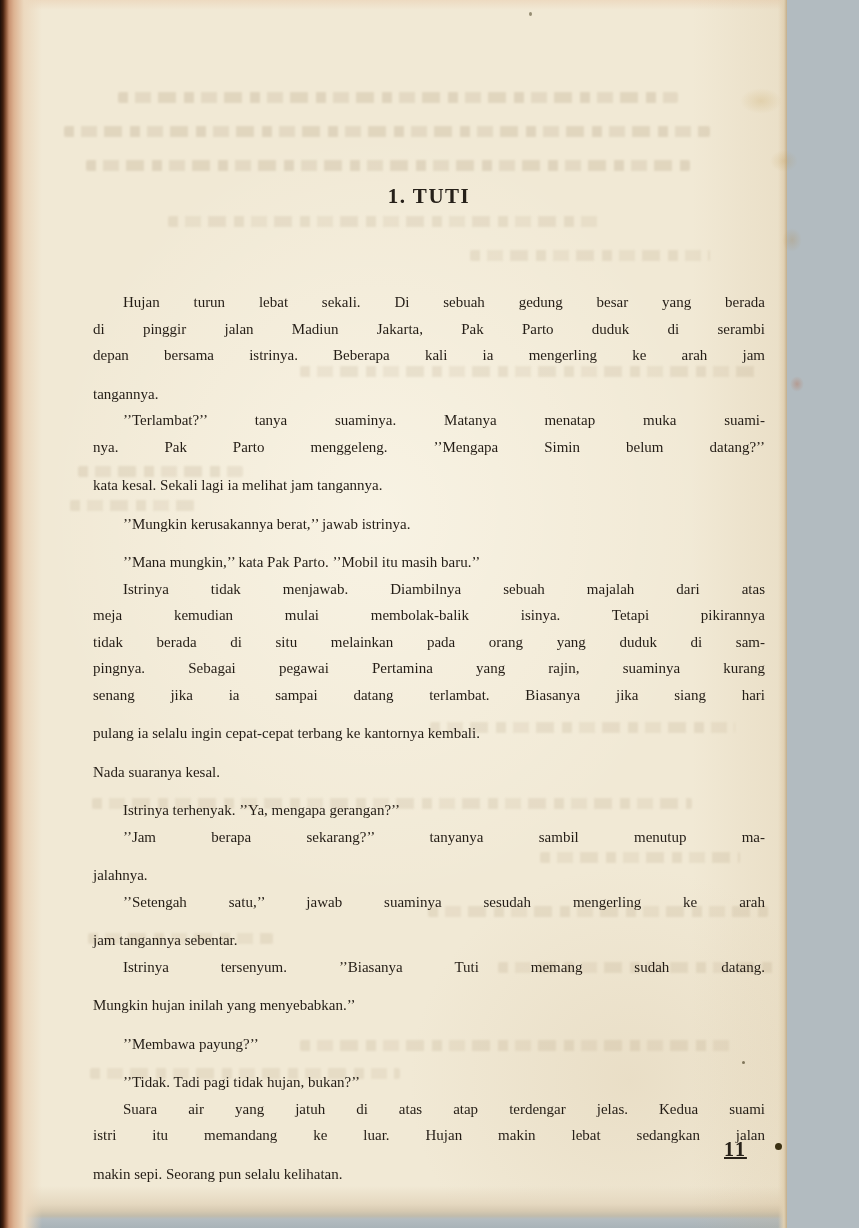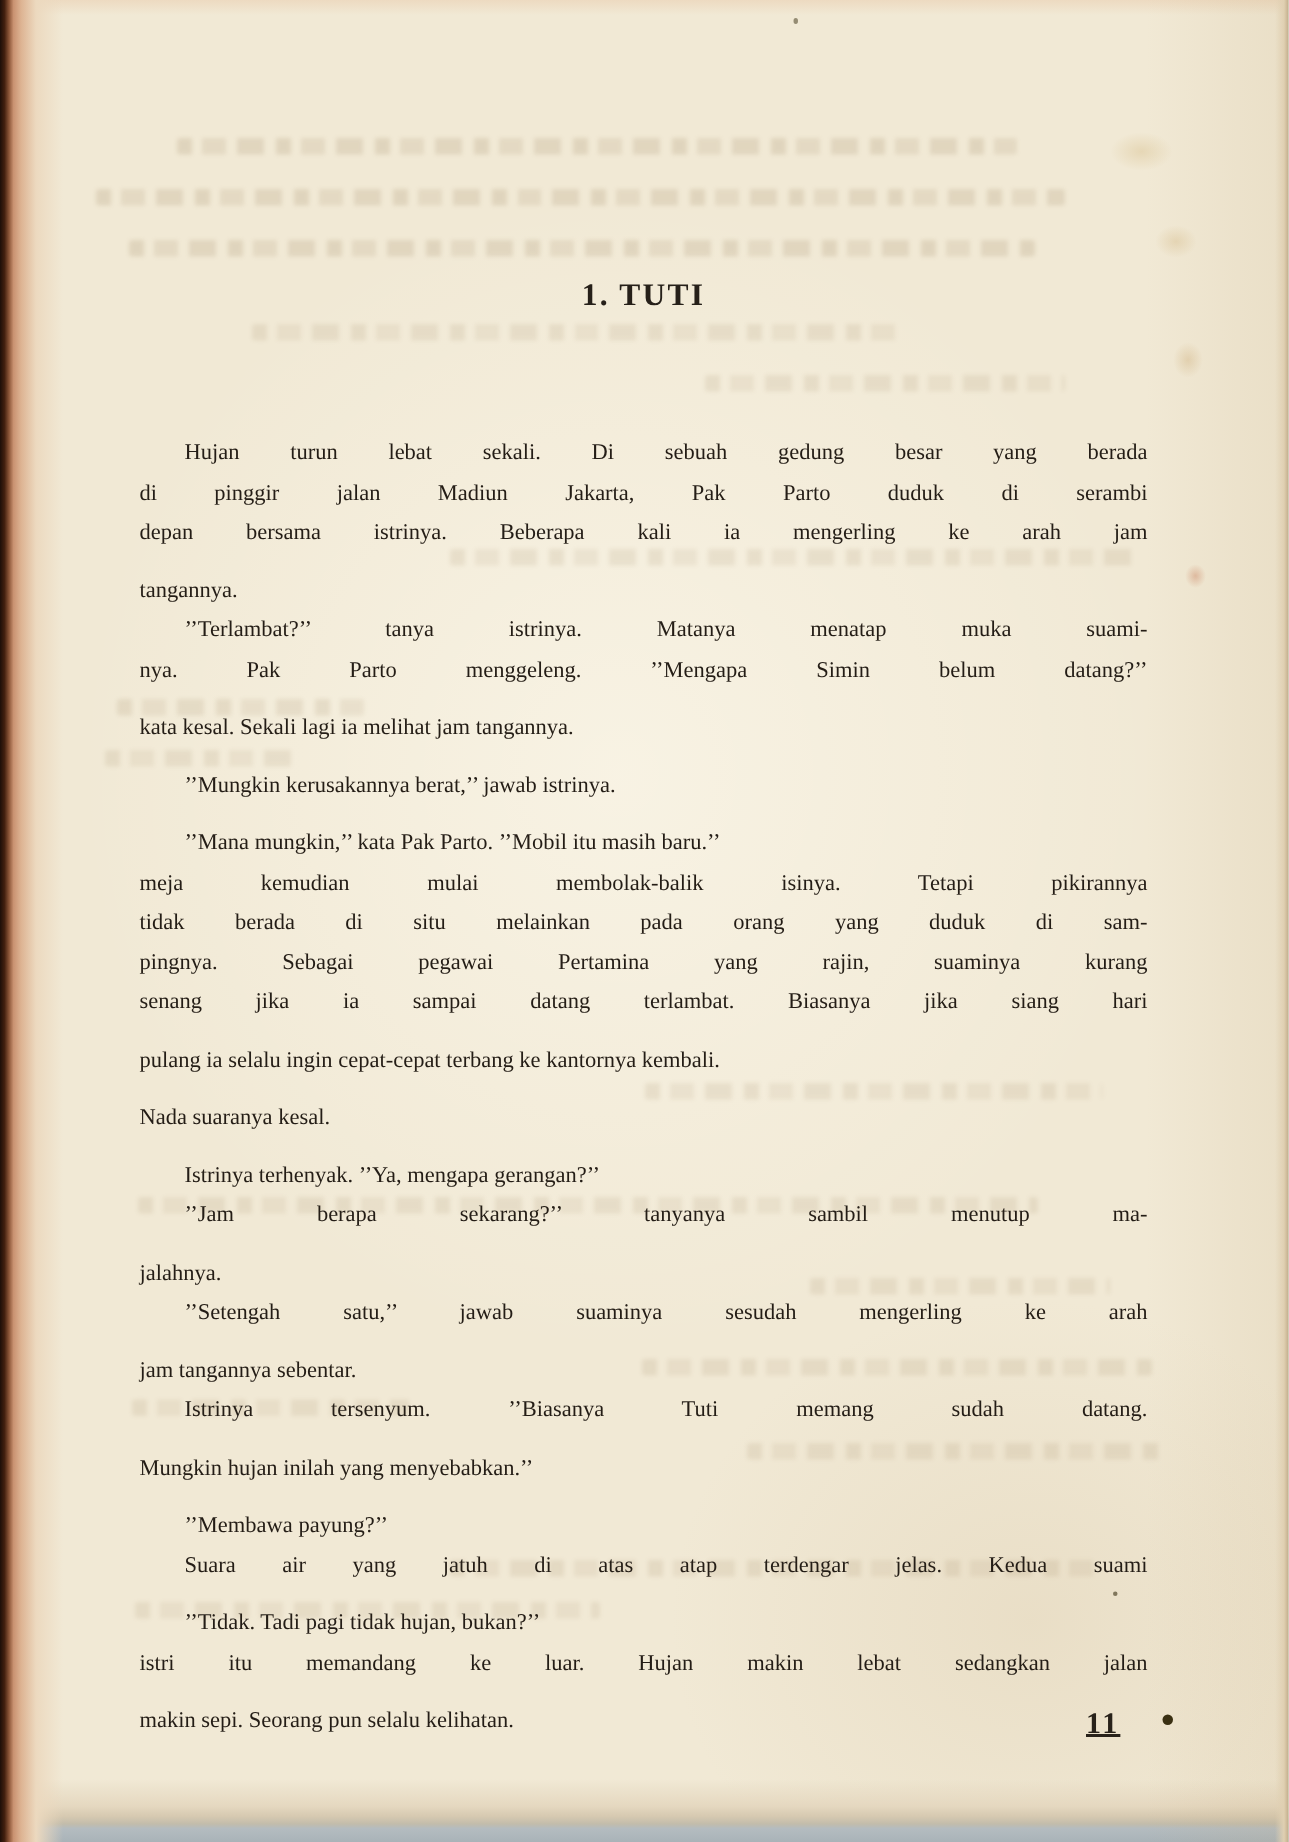--- a/index.html
+++ b/index.html
@@ -2,21 +2,21 @@
 <html><head>
 <meta charset="utf-8">
 <style>
   html,body{margin:0;padding:0;}
   body{
     width:859px;height:1228px;position:relative;overflow:hidden;
     background:#b2bbc0;
     font-family:"Liberation Serif","DejaVu Serif",serif;
   }
   .page{
-    position:absolute;left:0;top:0;width:859px;height:1228px;
+    position:absolute;left:0;top:0;width:787px;height:1228px;
     background:
       
       linear-gradient(90deg,#1d0e08 0px,#43200f 3px,#8c5638 6px,#c99271 9px,#ddb392 14px,#ecd9bf 24px,rgba(236,217,191,0) 42px),
       
       linear-gradient(270deg,#c3ae8b 0px,#e0d0b2 3px,rgba(224,208,178,0) 9px),
       linear-gradient(270deg,rgba(196,170,126,0.16) 0px,rgba(196,170,126,0.10) 40px,rgba(196,170,126,0) 95px),
       
       linear-gradient(0deg,#a9b3b8 0px,#b4bcc0 9px,#c2bcab 12px,#d6c9b1 17px,#e5d8c0 24px,rgba(229,216,192,0) 42px),
       
       linear-gradient(180deg,rgba(232,200,168,0.45) 0px,rgba(232,200,168,0) 10px),
@@ -93,40 +93,41 @@
   <div class="speck dot-small"></div>
   <div class="speck dot-top"></div>
 
   <div class="chapter-title">1. TUTI</div>
 
   <div class="body-text">
       <div class="line first">Hujan turun lebat sekali. Di sebuah gedung besar yang berada</div>
       <div class="line">di pinggir jalan Madiun Jakarta, Pak Parto duduk di serambi</div>
       <div class="line">depan bersama istrinya. Beberapa kali ia mengerling ke arah jam</div>
       <div class="line last">tangannya.</div>
-      <div class="line first">’’Terlambat?’’ tanya istrinya. Matanya menatap muka suami-</div>
+      <div class="line first">’’Terlambat?’’ tanya suaminya. Matanya menatap muka suami-</div>
       <div class="line">nya. Pak Parto menggeleng. ’’Mengapa Simin belum datang?’’</div>
       <div class="line last">kata kesal. Sekali lagi ia melihat jam tangannya.</div>
       <div class="line first last">’’Mungkin kerusakannya berat,’’ jawab istrinya.</div>
       <div class="line first last">’’Mana mungkin,’’ kata Pak Parto. ’’Mobil itu masih baru.’’</div>
+      <div class="line first">Istrinya tidak menjawab. Diambilnya sebuah majalah dari atas</div>
       <div class="line">meja kemudian mulai membolak-balik isinya. Tetapi pikirannya</div>
       <div class="line">tidak berada di situ melainkan pada orang yang duduk di sam-</div>
       <div class="line">pingnya. Sebagai pegawai Pertamina yang rajin, suaminya kurang</div>
       <div class="line">senang jika ia sampai datang terlambat. Biasanya jika siang hari</div>
       <div class="line last">pulang ia selalu ingin cepat-cepat terbang ke kantornya kembali.</div>
       <div class="line last">Nada suaranya kesal.</div>
       <div class="line first last">Istrinya terhenyak. ’’Ya, mengapa gerangan?’’</div>
       <div class="line first">’’Jam berapa sekarang?’’ tanyanya sambil menutup ma-</div>
       <div class="line last">jalahnya.</div>
       <div class="line first">’’Setengah satu,’’ jawab suaminya sesudah mengerling ke arah</div>
       <div class="line last">jam tangannya sebentar.</div>
       <div class="line first">Istrinya tersenyum. ’’Biasanya Tuti memang sudah datang.</div>
       <div class="line last">Mungkin hujan inilah yang menyebabkan.’’</div>
       <div class="line first last">’’Membawa payung?’’</div>
+      <div class="line first last">’’Tidak. Tadi pagi tidak hujan, bukan?’’</div>
       <div class="line first">Suara air yang jatuh di atas atap terdengar jelas. Kedua suami</div>
-      <div class="line first last">’’Tidak. Tadi pagi tidak hujan, bukan?’’</div>
       <div class="line">istri itu memandang ke luar. Hujan makin lebat sedangkan jalan</div>
       <div class="line last">makin sepi. Seorang pun selalu kelihatan.</div>
     </div>
 
   <div class="page-number">11</div>
 
 </div>
 
 </body></html>

